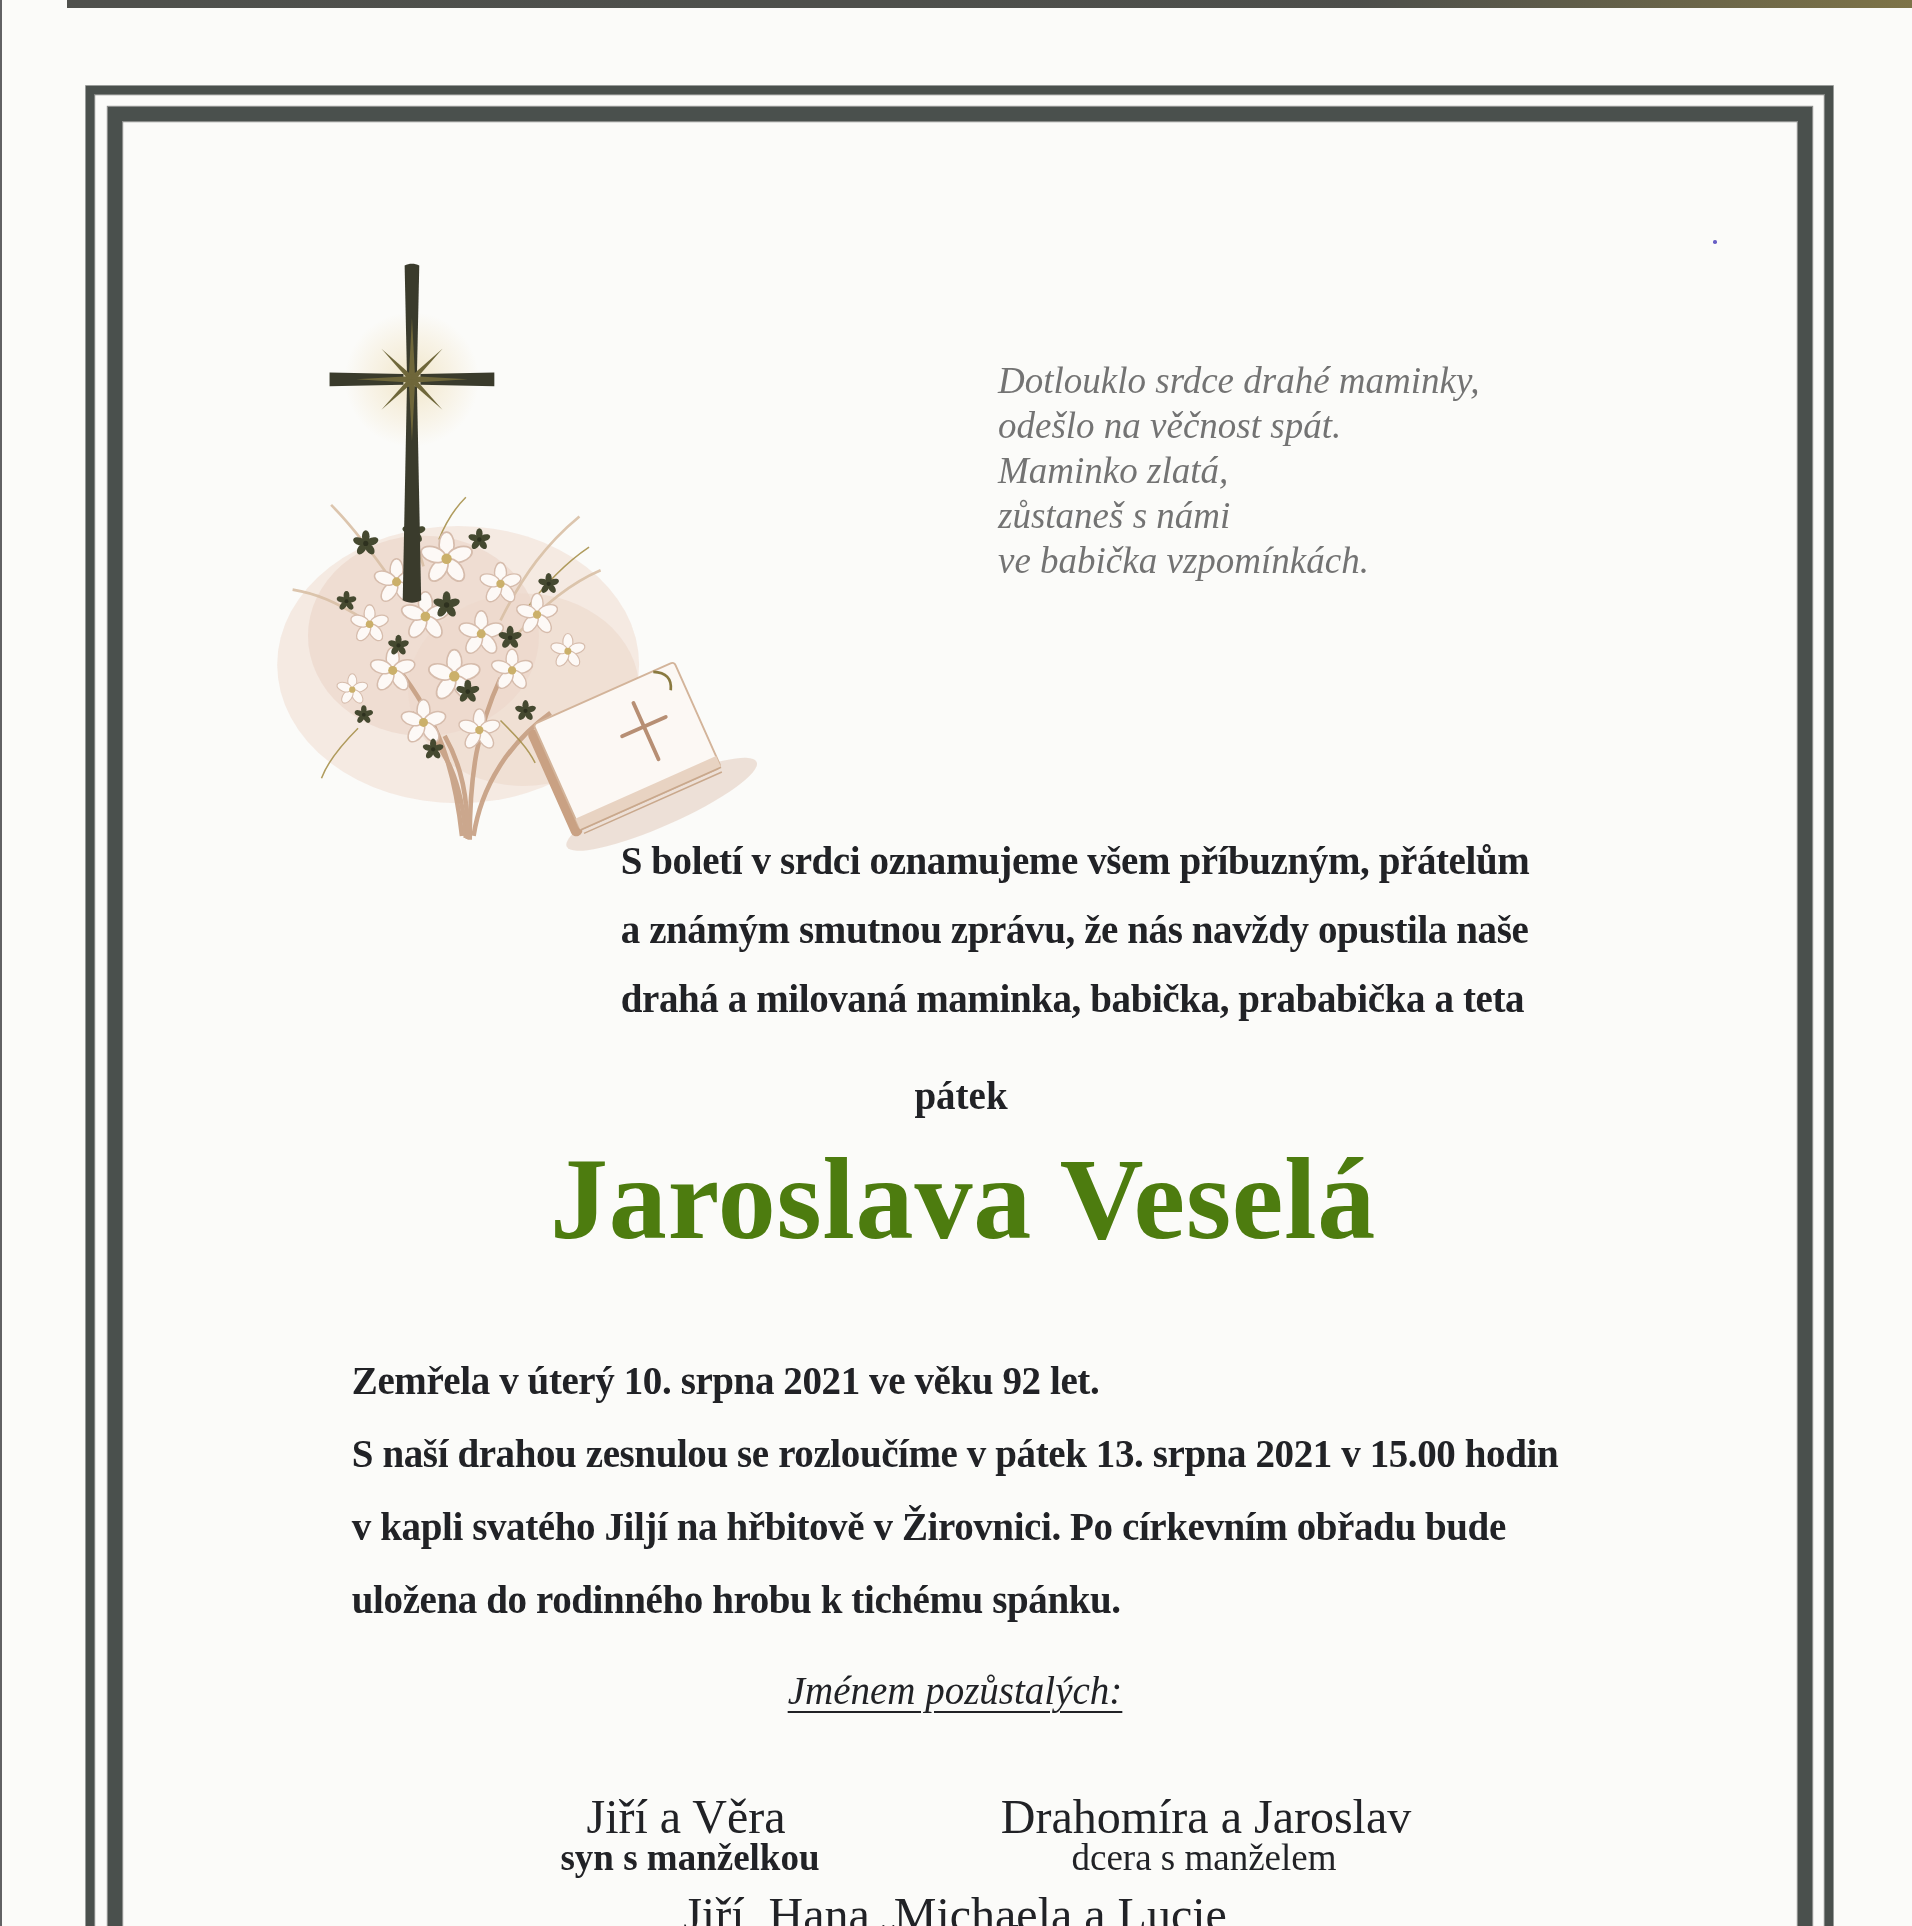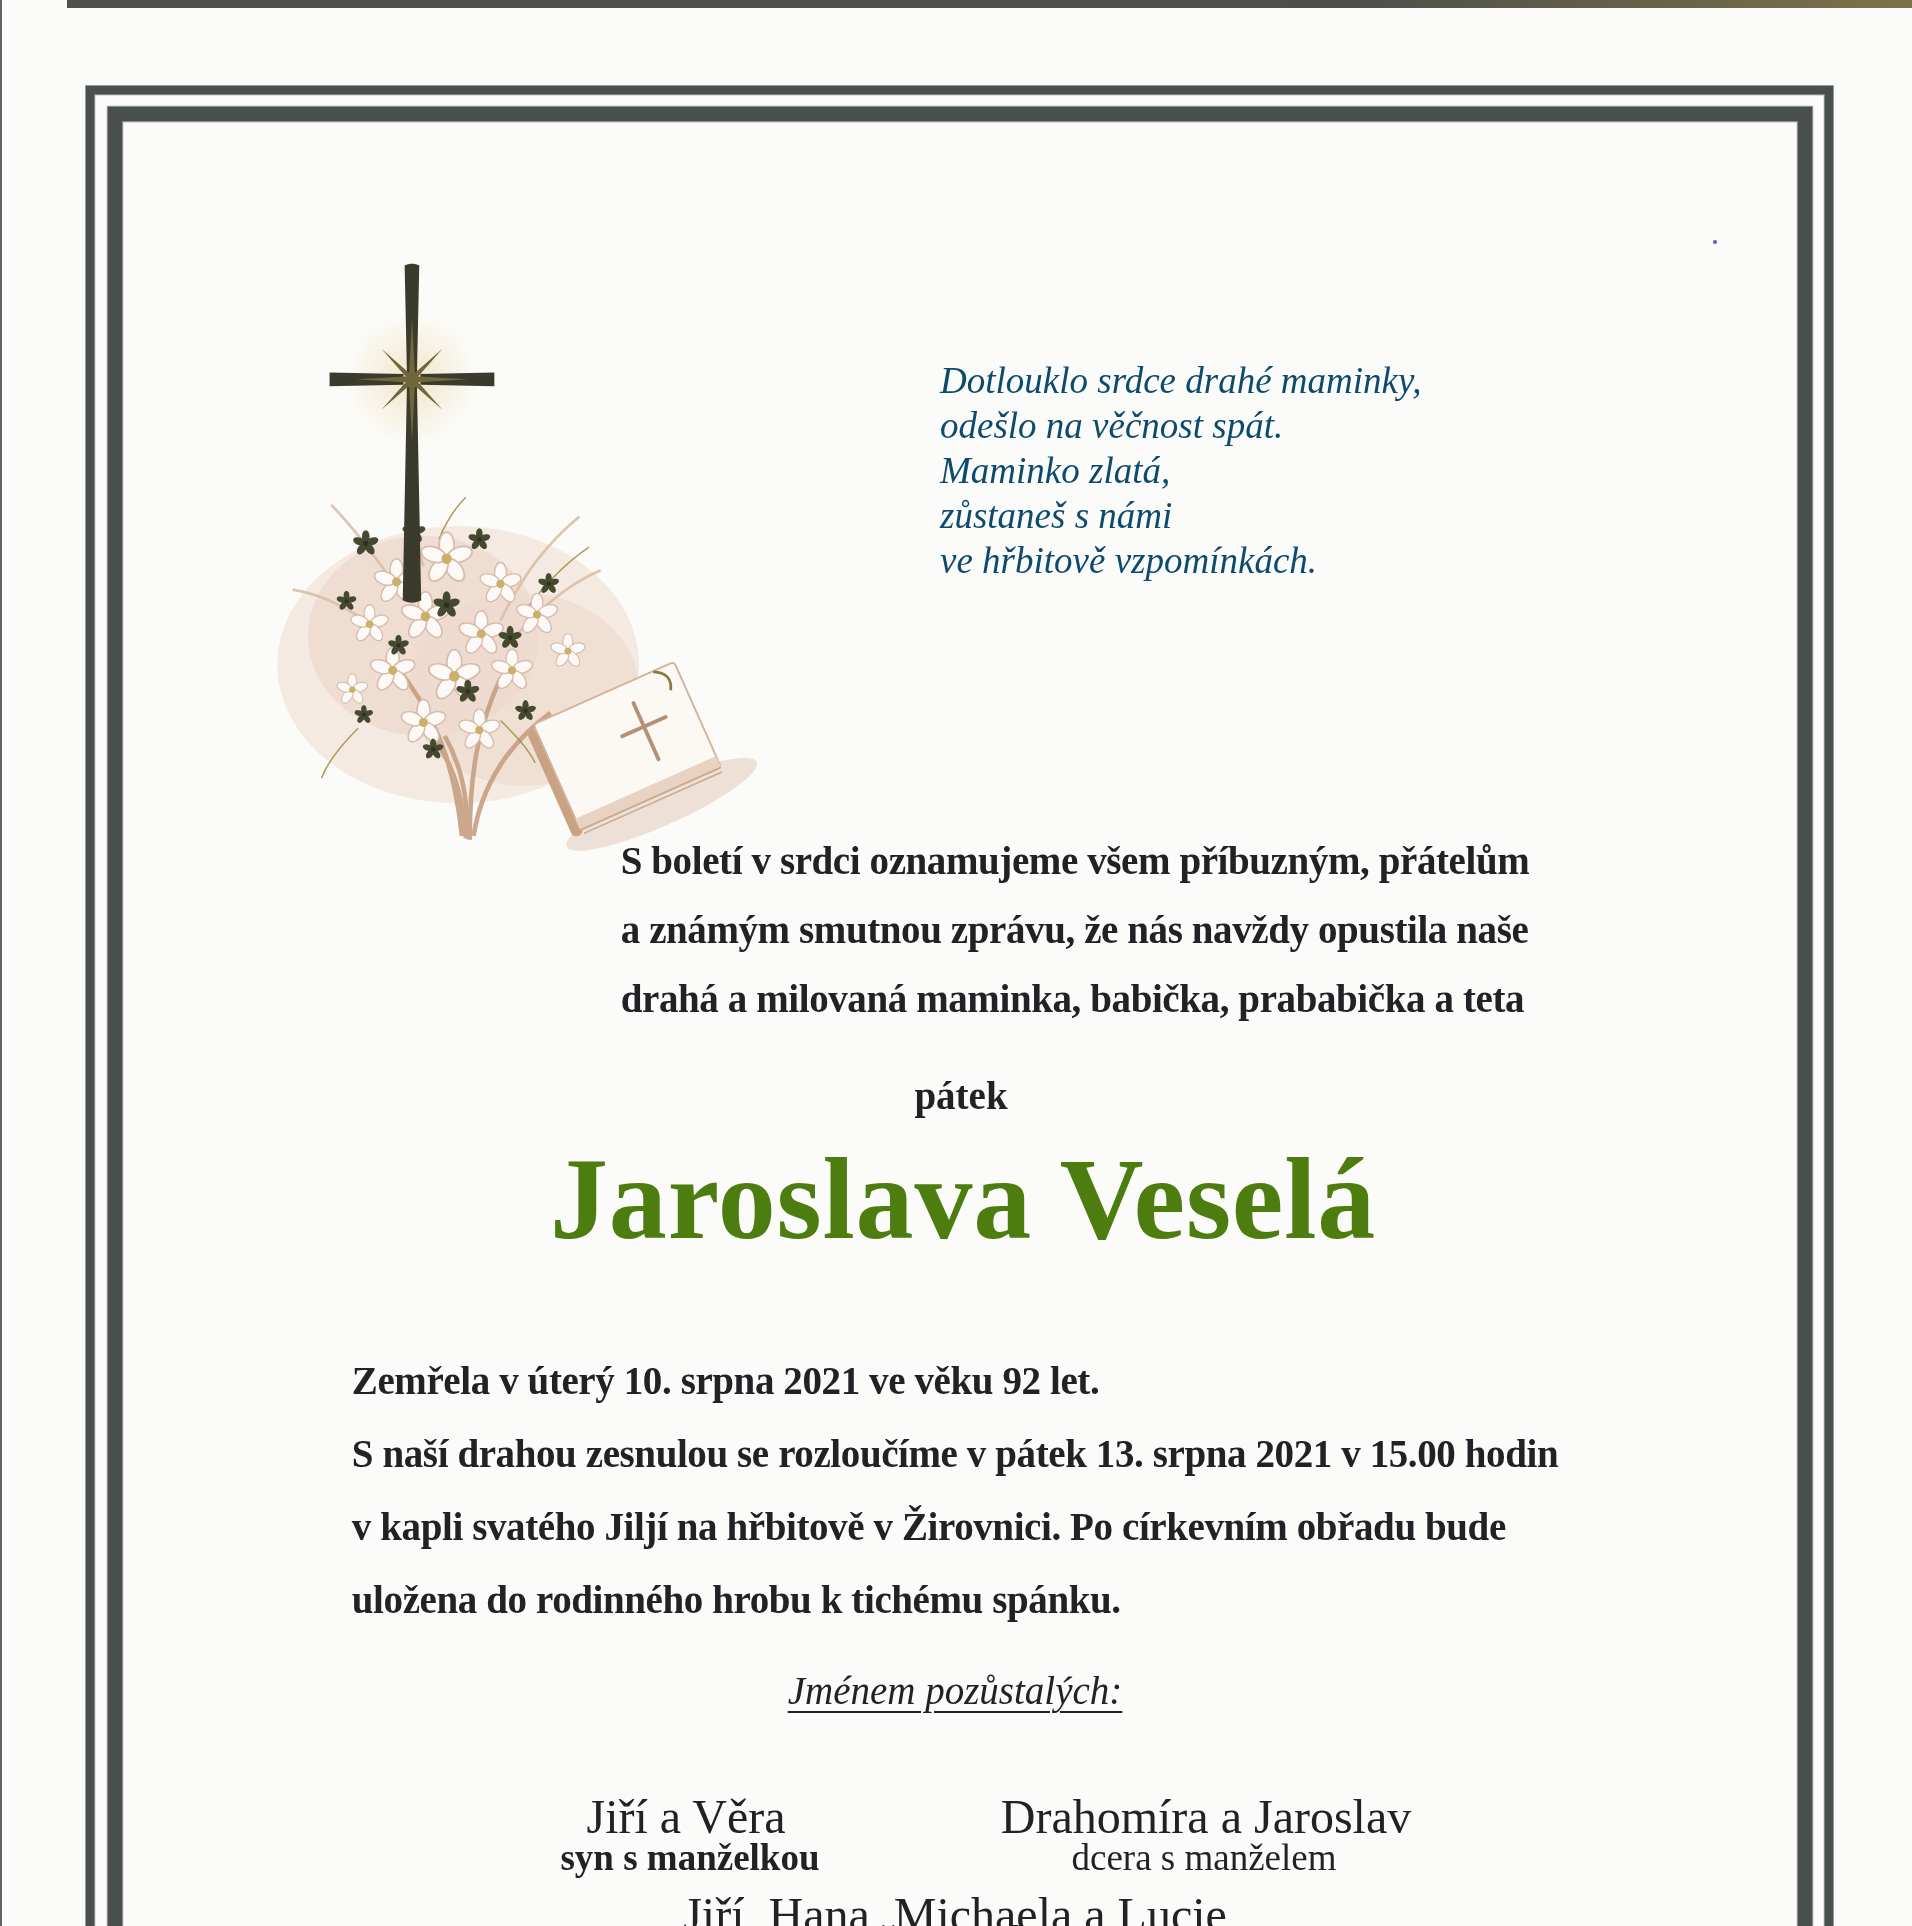--- a/index.html
+++ b/index.html
@@ -23,22 +23,22 @@
     box-shadow: 0 0 0 0.8px rgba(30,34,32,.55), inset 0 0 0 1.2px rgba(30,34,32,.55);
   }
   .frame-inner {
     position:absolute; left:108px; top:107px; width:1704px; height:2493px;
     box-sizing:border-box; border:14.6px solid #4a504d;
     box-shadow: 0 0 0 1.2px rgba(30,34,32,.5), inset 0 0 0 1.2px rgba(30,34,32,.5);
   }
   .txt { position:absolute; white-space:nowrap; }
   .center { transform:translateX(-50%); text-align:left; }
   .poem {
-    left:940px; top:358px;
-    font-style:italic; font-size:37px; line-height:45px; color:#0c4a6e;
+    left:998px; top:358px;
+    font-style:italic; font-size:37px; line-height:45px; color:#737373;
   }
   .announcement {
     left:1075px; top:826px;
     font-weight:bold; font-size:39px; line-height:69px; letter-spacing:-0.4px;
   }
   .honorific { left:961px; top:1073px; font-weight:bold; font-size:39px; }
   .deceased-name {
     left:963px; top:1133px;
     font-weight:bold; font-size:116px; letter-spacing:0.8px; color:#4d7c0f;
   }
@@ -203,21 +203,21 @@
         <path d="M470,262 L477,366 L470,374 L463,366 Z" transform="rotate(315 470 374)"></path>
       </g>
     </g>
   </svg>
 
   <div class="txt poem">
     <div>Dotlouklo srdce drahé maminky,</div>
     <div>odešlo na věčnost spát.</div>
     <div>Maminko zlatá,</div>
     <div>zůstaneš s námi</div>
-    <div>ve hřbitově vzpomínkách.</div>
+    <div>ve babička vzpomínkách.</div>
   </div>
 
   <div class="txt center announcement">
     <div>S boletí v srdci oznamujeme všem příbuzným, přátelům</div>
     <div>a známým smutnou zprávu, že nás navždy opustila naše</div>
     <div>drahá a milovaná maminka, babička, prababička a teta</div>
   </div>
 
   <div class="txt center honorific">pátek</div>
 

